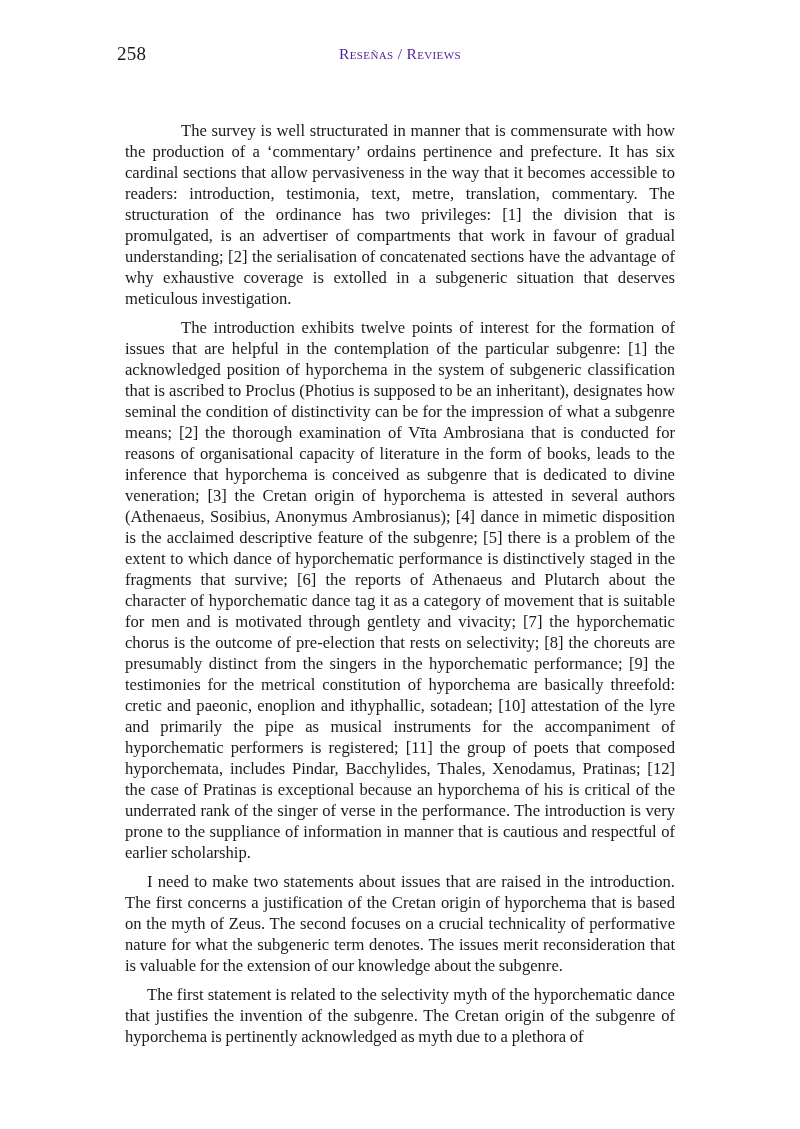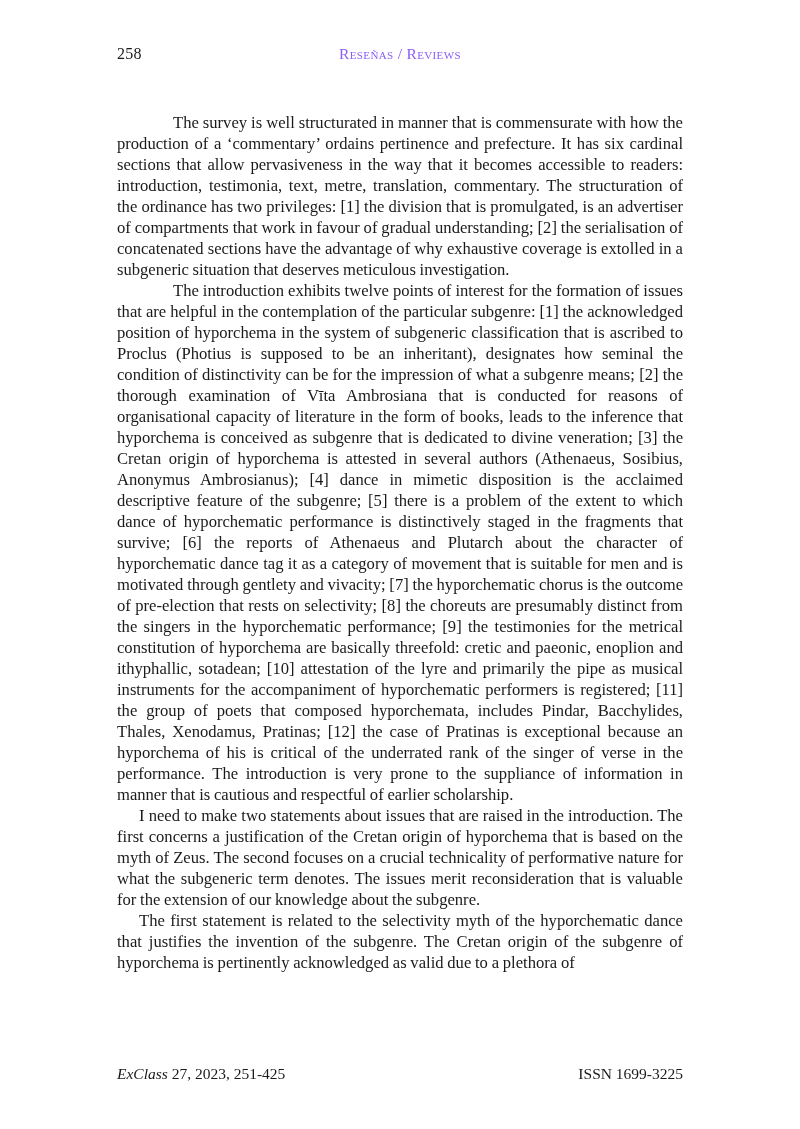--- a/index.html
+++ b/index.html
@@ -25,46 +25,46 @@
     position: absolute;
     left: 117px;
     right: 117px;
     top: 43px;
     height: 22px;
   }
   .folio {
     position: absolute;
     left: 0;
     top: 0;
-    font-size: 16px;
+    font-size: 19px;
     line-height: 22px;
     letter-spacing: 0.2px;
   }
   .head-title {
     position: absolute;
     left: 0;
     right: 0;
     top: 0;
     text-align: center;
     font-size: 15.5px;
     line-height: 22px;
     font-variant: small-caps;
     letter-spacing: 0.35px;
-    color: #8b5cf6;
+    color: #4c1d95;
   }
 
   
   .text-block {
     position: absolute;
     left: 117px;
     top: 112px;
     width: 566px;
   }
   p.para {
-    margin: 0;
+    margin: 8px;
     text-align: justify;
     text-justify: inter-word;
     font-size: 16.6px;
     line-height: 21.0px;
     text-indent: 0;
     hyphens: none;
   }
   p.para.indent-wide { text-indent: 56px; }
   p.para.indent-narrow { text-indent: 22px; }
   p.para .it { }
@@ -103,23 +103,17 @@
 
   <div class="running-head">
     <div class="folio">258</div>
     <div class="head-title">Reseñas / Reviews</div>
   </div>
 
   <div class="text-block" id="body-text-block">
       <p class="para tight indent-wide"><span>The survey is well structurated in manner that is commensurate with how the production of a ‘commentary’ ordains pertinence and prefecture. It has six cardinal sections that allow pervasiveness in the way that it becomes accessible to readers: introduction, testimonia, text, metre, translation, commentary. The structuration of the ordinance has two privileges: [1] the division that is promulgated, is an advertiser of compartments that work in favour of gradual understanding; [2] the serialisation of concatenated sections have the advantage of why exhaustive coverage is extolled in a subgeneric situation that deserves meticulous investigation.</span></p>
       <p class="para tight indent-wide"><span>The introduction exhibits twelve points of interest for the formation of issues that are helpful in the contemplation of the particular subgenre: [1] the acknowledged position of </span><span class="it">hyporchema</span><span> in the system of subgeneric classification that is ascribed to Proclus (Photius is supposed to be an inheritant), designates how seminal the condition of distinctivity can be for the impression of what a subgenre means; [2] the thorough examination of </span><span class="it">Vīta Ambrosiana</span><span> that is conducted for reasons of organisational capacity of literature in the form of books, leads to the inference that </span><span class="it">hyporchema</span><span> is conceived as subgenre that is dedicated to divine veneration; [3] the Cretan origin of </span><span class="it">hyporchema</span><span> is attested in several authors (Athenaeus, Sosibius, Anonymus Ambrosianus); [4] dance in mimetic disposition is the acclaimed descriptive feature of the subgenre; [5] there is a problem of the extent to which dance of hyporchematic performance is distinctively staged in the fragments that survive; [6] the reports of Athenaeus and Plutarch about the character of hyporchematic dance tag it as a category of movement that is suitable for men and is motivated through gentlety and vivacity; [7] the hyporchematic chorus is the outcome of pre-election that rests on selectivity; [8] the choreuts are presumably distinct from the singers in the hyporchematic performance; [9] the testimonies for the metrical constitution of </span><span class="it">hyporchema</span><span> are basically threefold: cretic and paeonic, enoplion and ithyphallic, sotadean; [10] attestation of the lyre and primarily the pipe as musical instruments for the accompaniment of hyporchematic performers is registered; [11] the group of poets that composed </span><span class="it">hyporchemata</span><span>, includes Pindar, Bacchylides, Thales, Xenodamus, Pratinas; [12] the case of Pratinas is exceptional because an </span><span class="it">hyporchema</span><span> of his is critical of the underrated rank of the singer of verse in the performance. The introduction is very prone to the suppliance of information in manner that is cautious and respectful of earlier scholarship.</span></p>
       <p class="para tight indent-narrow"><span>I need to make two statements about issues that are raised in the introduction. The first concerns a justification of the Cretan origin of </span><span class="it">hyporchema</span><span> that is based on the myth of Zeus. The second focuses on a crucial technicality of performative nature for what the subgeneric term denotes. The issues merit reconsideration that is valuable for the extension of our knowledge about the subgenre.</span></p>
-      <p class="para tight indent-narrow"><span>The first statement is related to the selectivity myth of the hyporchematic dance that justifies the invention of the subgenre. The Cretan origin of the subgenre of </span><span class="it">hyporchema</span><span> is pertinently acknowledged as valid due to a plethora of</span></p>
+      <p class="para tight indent-narrow"><span>The first statement is related to the selectivity myth of the hyporchematic dance that justifies the invention of the subgenre. The Cretan origin of the subgenre of </span><span class="it">hyporchema</span><span> is pertinently acknowledged as myth due to a plethora of</span></p>
     </div>
 
-  <div class="footer">
-    <div class="footer-left">
-      <span class="it">ExClass</span><span> 27, 2023, 251-425</span>
-    </div>
-    <div class="footer-right">ISSN 1699-3225</div>
-  </div>
 
 </div>
 
 </body></html>

